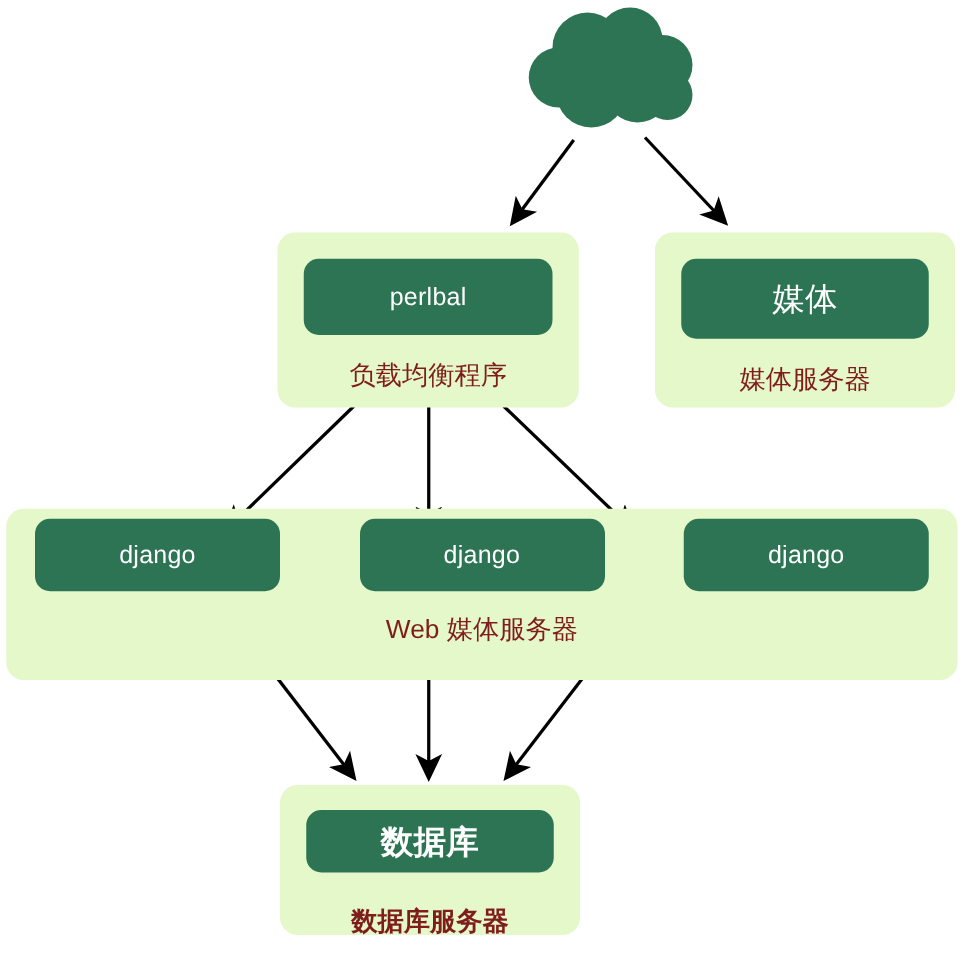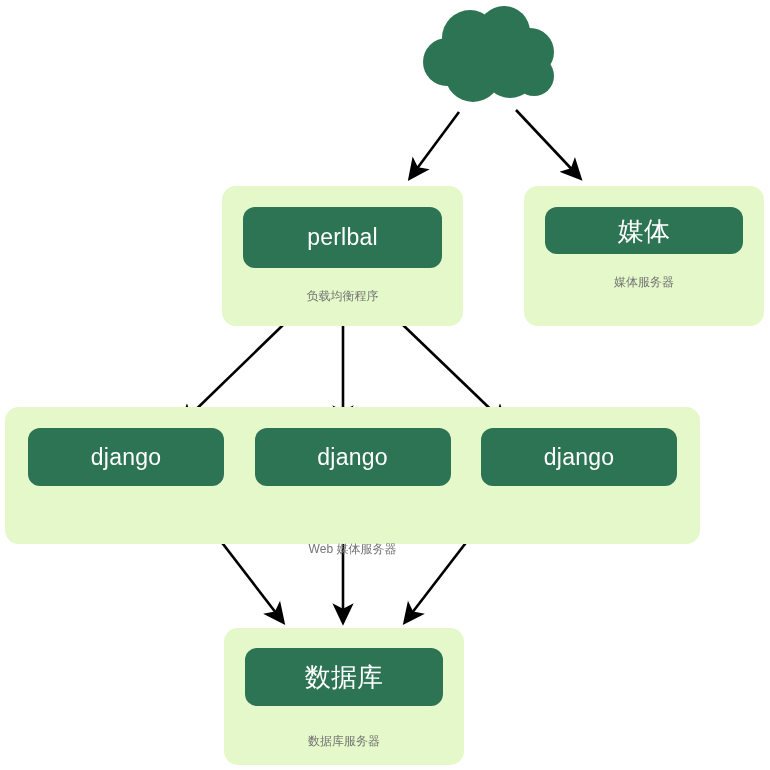--- a/index.html
+++ b/index.html
@@ -48,74 +48,74 @@
   }
   
   .node {
     background: #2d7454;
     border-radius: 12px;
     color: #ffffff;
     display: flex;
     align-items: center;
     justify-content: center;
     box-sizing: border-box;
-    font-size: 23px;
+    font-size: 20px;
     line-height: 1;
     letter-spacing: 0.2px;
     white-space: nowrap;
   }
   .node.cjk {
     font-size: 26px;
   }
   
   .caption {
-    color: #737373;
-    font-size: 12px;
+    color: #7f1d1d;
+    font-size: 21px;
     line-height: 1;
     white-space: nowrap;
     text-align: right;
   }
 
   
   .group-lb {
     left: 222px; top: 186px;
     width: 241px; height: 140px;
     padding-top: 21px;
   }
   .group-lb .node { width: 199px; height: 61px; }
   .group-lb .caption { margin-top: 22px; }
 
   .group-media {
     left: 524px; top: 186px;
     width: 240px; height: 140px;
     padding-top: 21px;
   }
-  .group-media .node { width: 198px; height: 47px; }
+  .group-media .node { width: 198px; height: 64px; }
   .group-media .caption { margin-top: 22px; }
 
   .group-web {
     left: 5px; top: 407px;
-    width: 695px; height: 137px;
-    padding-top: 21px;
-    gap: 37px;
+    width: 761px; height: 137px;
+    padding-top: 8px;
   }
   .web-row {
     width: 100%;
     display: flex;
     justify-content: space-between;
     padding: 0 23px;
     box-sizing: border-box;
   }
   .group-web .node { width: 196px; height: 58px; }
   .group-web .caption { margin-top: 20px; }
 
   .group-db {
     left: 224px; top: 628px;
-    width: 240px; height: 137px;
+    width: 240px; height: 120px;
     padding-top: 20px;
+    font-weight: bold;
   }
   .group-db .node { width: 198px; height: 58px; }
   .group-db .caption { margin-top: 29px; }
 </style>
 </head>
 <body>
 
 <div id="canvas">
 
   <svg id="edges" viewBox="0 0 770 770" width="770" height="770" xmlns="http://www.w3.org/2000/svg">

